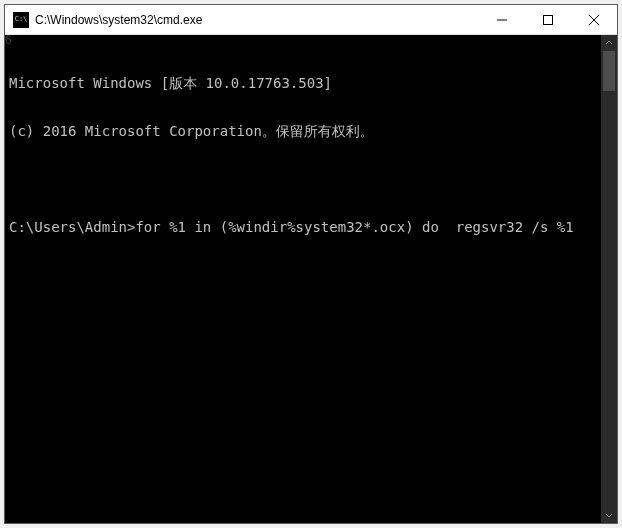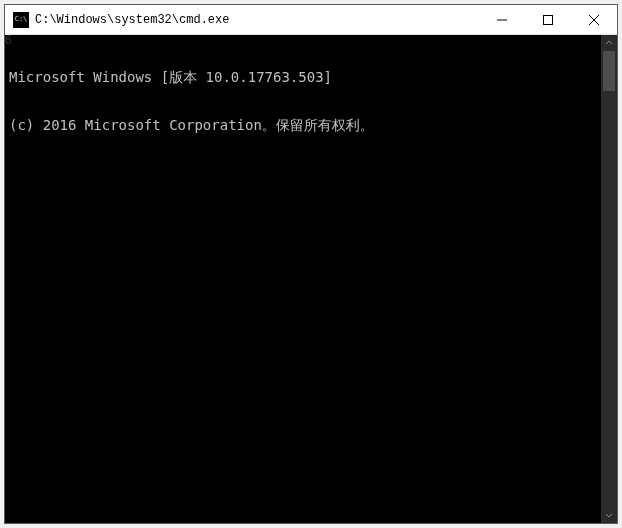--- a/index.html
+++ b/index.html
@@ -43,21 +43,20 @@
       font-size: 7px;
       font-family: Consolas, monospace;
       line-height: 1;
     }
     .title-text {
       font-size: 12px;
       color: #000;
       flex: 1;
       white-space: nowrap;
       overflow: hidden;
-      font-family: Liberation Mono, monospace;
     }
     .window-controls {
       display: flex;
       height: 100%;
     }
     .win-btn {
       width: 46px;
       height: 100%;
       display: flex;
       align-items: center;
@@ -71,21 +70,21 @@
       background: #000;
       position: relative;
       overflow: hidden;
     }
     .console-content {
       position: absolute;
       left: 0;
       top: 0;
       right: 16px;
       bottom: 0;
-      padding: 2px 4px;
+      padding: 8px 4px;
       font-family: "NSimSun", "SimSun", Consolas, monospace;
       font-size: 14px;
       line-height: 16px;
       color: #c0c0c0;
       white-space: pre;
       overflow: hidden;
     }
     .console-line { white-space: pre; }
     .spacer { height: 16px; }
     .scrollbar {
@@ -155,20 +154,21 @@
           </svg>
       </button>
     </div>
   </div>
 
   <div class="console-area">
     <div class="console-content">
       <div class="console-line">Microsoft Windows [版本 10.0.17763.503]</div>
       <div class="console-line">(c) 2016 Microsoft Corporation。保留所有权利。</div>
       <div class="spacer"></div>
+      <div class="console-line"><span>C:\Users\Admin&gt;</span><span>for %1 in (%windir%system32*.ocx) do  regsvr32 /s %1</span></div>
     </div>
     <div class="scrollbar">
       <div class="scrollbar-btn top">
         <svg width="8" height="8" viewBox="0 0 8 8">
             <polyline points="1,5 4,2 7,5" fill="none" stroke="#888" stroke-width="1"></polyline>
           </svg>
       </div>
       <div class="scrollbar-thumb"></div>
       <div class="scrollbar-btn bottom">
         <svg width="8" height="8" viewBox="0 0 8 8">

